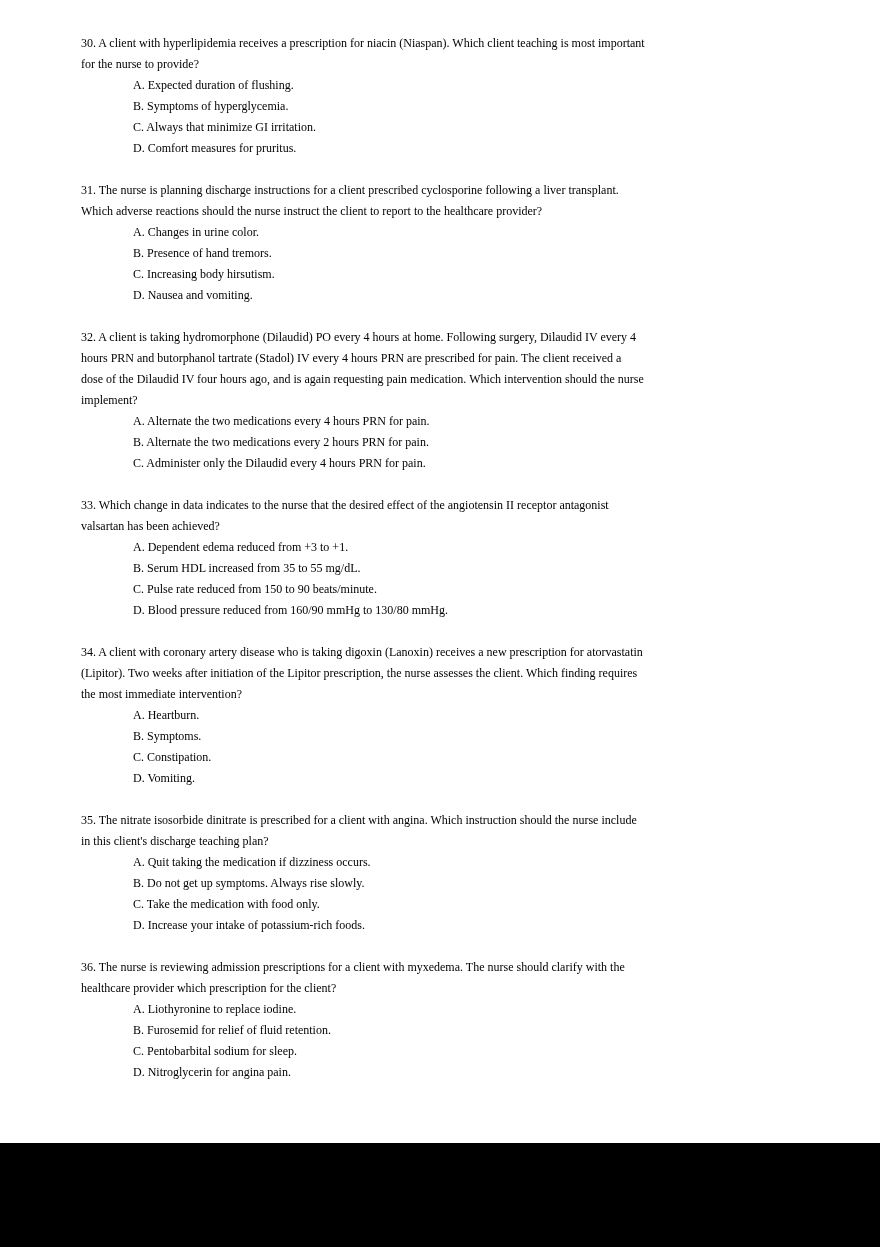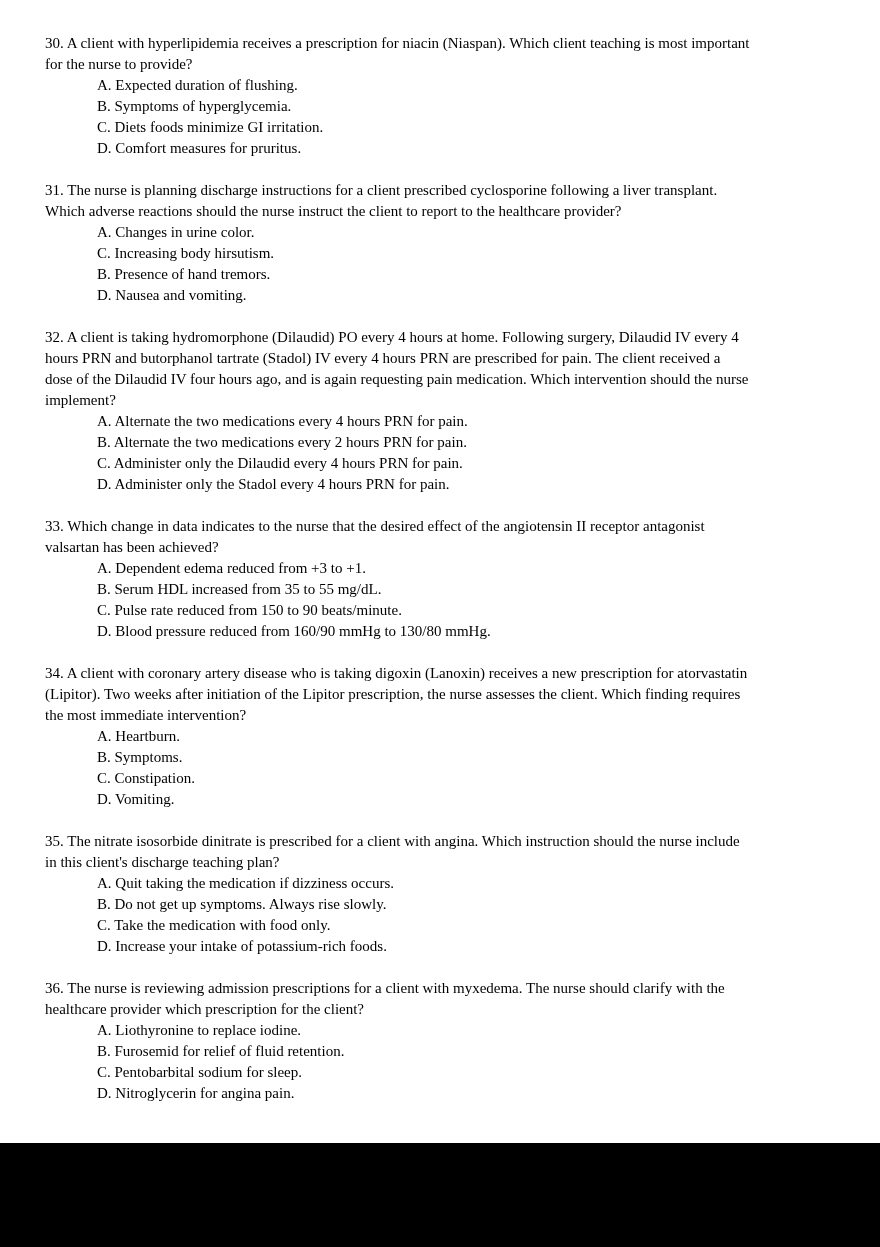--- a/index.html
+++ b/index.html
@@ -7,22 +7,23 @@
     width: 880px;
     height: 1247px;
     background: #ffffff;
     color: #000000;
     font-family: "Liberation Serif", serif;
     position: relative;
     overflow: hidden;
   }
   .content {
     padding: 33px 35px 0 45px;
-    font-size: 15px;
+    font-size: 12px;
     line-height: 21px;
+    margin-left: 36px;
   }
   .question { margin-top: 21px; }
   .question:first-child { margin-top: 0; }
   .question.no-gap { margin-top: 0; }
   .q-text { white-space: pre-line; }
   .option { padding-left: 52px; }
   .bottom-bar {
     position: absolute;
     left: 0;
     bottom: 0;
@@ -35,46 +36,45 @@
 <body>
 
 <div class="content">
 
   <section class="question">
     <div class="q-text">30. A client with hyperlipidemia receives a prescription for niacin (Niaspan). Which client teaching is most important
 for the nurse to provide?</div>
     <div>
       <div class="option">A. Expected duration of flushing.</div>
       <div class="option">B. Symptoms of hyperglycemia.</div>
-      <div class="option">C. Diets foods minimize GI irritation.</div>
+      <div class="option">C. Always that minimize GI irritation.</div>
       <div class="option">D. Comfort measures for pruritus.</div>
     </div>
   </section>
 
   <section class="question">
     <div class="q-text">31. The nurse is planning discharge instructions for a client prescribed cyclosporine following a liver transplant.
 Which adverse reactions should the nurse instruct the client to report to the healthcare provider?</div>
     <div>
       <div class="option">A. Changes in urine color.</div>
+      <div class="option">B. Presence of hand tremors.</div>
       <div class="option">C. Increasing body hirsutism.</div>
-      <div class="option">B. Presence of hand tremors.</div>
       <div class="option">D. Nausea and vomiting.</div>
     </div>
   </section>
 
   <section class="question">
     <div class="q-text">32. A client is taking hydromorphone (Dilaudid) PO every 4 hours at home. Following surgery, Dilaudid IV every 4
 hours PRN and butorphanol tartrate (Stadol) IV every 4 hours PRN are prescribed for pain. The client received a
 dose of the Dilaudid IV four hours ago, and is again requesting pain medication. Which intervention should the nurse
 implement?</div>
     <div>
       <div class="option">A. Alternate the two medications every 4 hours PRN for pain.</div>
       <div class="option">B. Alternate the two medications every 2 hours PRN for pain.</div>
       <div class="option">C. Administer only the Dilaudid every 4 hours PRN for pain.</div>
-      <div class="option">D. Administer only the Stadol every 4 hours PRN for pain.</div>
     </div>
   </section>
 
   <section class="question">
     <div class="q-text">33. Which change in data indicates to the nurse that the desired effect of the angiotensin II receptor antagonist
 valsartan has been achieved?</div>
     <div>
       <div class="option">A. Dependent edema reduced from +3 to +1.</div>
       <div class="option">B. Serum HDL increased from 35 to 55 mg/dL.</div>
       <div class="option">C. Pulse rate reduced from 150 to 90 beats/minute.</div>

